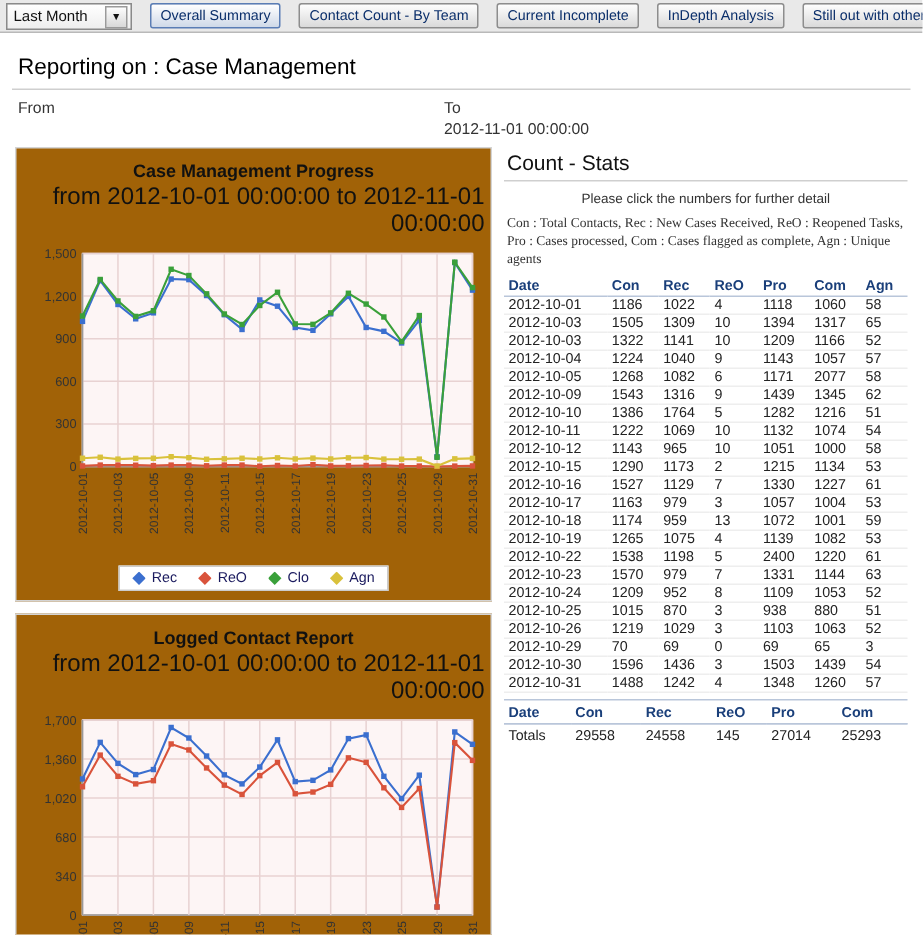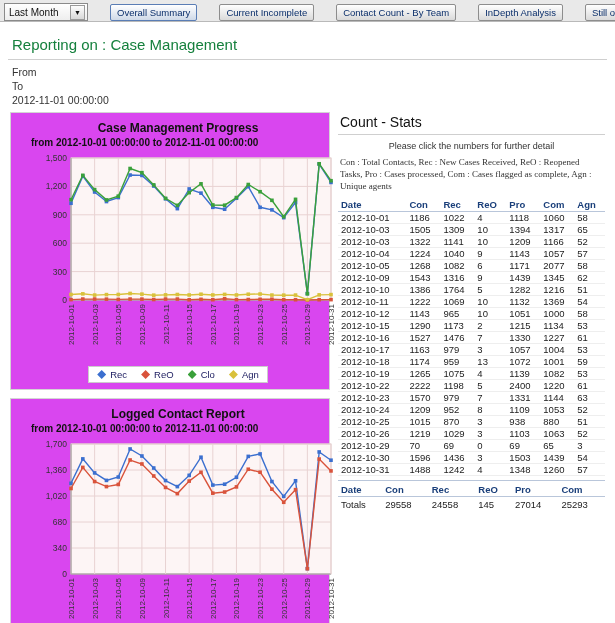--- a/index.html
+++ b/index.html
@@ -8,24 +8,24 @@
     background:#ffffff;
     font-family:"Liberation Sans", sans-serif;
     font-size:11px;
     color:#222;
     overflow:hidden;
   }
   .toolbar{
     height:22px;
     background:#e9e9e9;
     border-bottom:1px solid #b9b9b9;
-    display:flex;align-items:flex-end;
-    padding:12px 4px 0 4px;
+    display:flex;align-items:flex-start;
+    padding:2px 4px 0 4px;
     box-sizing:border-box;
-    gap:22px;
+    gap:12px;
   }
   .select-box{
     height:16px;
     border:1px solid #8a8a8a;
     background:linear-gradient(#ffffff,#eeeeee);
     font-size:10px;
     display:flex;align-items:center;
     padding:0 2px 0 4px;
     color:#111;
     min-width:76px;
@@ -55,61 +55,60 @@
     border-color:#5a7db5;
   }
   .page{
     padding:6px 8px 0 8px;
     box-sizing:border-box;
   }
   h1.report-title{
     font-size:15px;
     font-weight:normal;
     margin:8px 0 6px 4px;
-    color:#15803d;
+    color:#000000;
   }
   .hr{
     border:0;border-top:1px solid #cfcfcf;
     margin:2px 0 6px 0;
   }
   .range{
     display:flex;
     margin:0 0 6px 4px;
     font-size:10.5px;
-    flex-direction:column;
   }
   .range .col{width:284px;}
   .range .lbl{color:#333;margin-bottom:2px;}
   .range .val{color:#333;}
   .content{
     display:flex;
     gap:8px;
     padding:0 2px;
   }
   .left-col{width:320px;}
   .right-col{width:272px;}
 
   .panel{
     border:1px solid #d4d4d4;
-    background:#d946ef;
+    background:#a16207;
     box-sizing:border-box;
-    padding:6px 4px 4px 20px;
+    padding:6px 4px 4px 4px;
     margin-bottom:8px;
   }
   .chart-title{
     text-align:center;
     font-size:12px;
     font-weight:bold;
     color:#111;
     margin:2px 0 0 0;
   }
   .chart-sub{
-    text-align:left;
-    font-size:10px;
-    font-weight:bold;
+    text-align:right;
+    font-size:16px;
+    font-weight:normal;
     color:#111;
     margin:2px 0 4px 0;
   }
   .plot-wrap{position:relative;}
   svg{display:block;}
   .legend{
     display:flex;justify-content:center;gap:14px;
     border:1px solid #cccccc;
     margin:4px auto 2px auto;
     padding:2px 8px;
@@ -157,22 +156,22 @@
 </style>
 </head>
 <body>
 
 <div class="toolbar">
   <div class="select-box">
     <span>Last Month</span>
     <span class="arrow">▼</span>
   </div>
   <div class="tab active">Overall Summary</div>
+  <div class="tab">Contact Count - By Team</div>
   <div class="tab">Current Incomplete</div>
-  <div class="tab">Contact Count - By Team</div>
   <div class="tab">InDepth Analysis</div>
   <div class="tab">Still out with other campaign - 2 mins to gen</div>
 </div>
 
 <div class="page">
   <h1 class="report-title">Reporting on : Case Management</h1>
   <hr class="hr">
   <div class="range">
     <div class="col">
       <div class="lbl">From</div>
@@ -527,21 +526,21 @@
               <td class="num">1282</td>
               <td class="num">1216</td>
               <td class="num">51</td>
             </tr>
             <tr>
               <td>2012-10-11</td>
               <td class="num">1222</td>
               <td class="num">1069</td>
               <td class="num">10</td>
               <td class="num">1132</td>
-              <td class="num">1369</td>
+              <td class="num">1074</td>
               <td class="num">54</td>
             </tr>
             <tr>
               <td>2012-10-12</td>
               <td class="num">1143</td>
               <td class="num">965</td>
               <td class="num">10</td>
               <td class="num">1051</td>
               <td class="num">1000</td>
               <td class="num">58</td>
@@ -551,21 +550,21 @@
               <td class="num">1290</td>
               <td class="num">1173</td>
               <td class="num">2</td>
               <td class="num">1215</td>
               <td class="num">1134</td>
               <td class="num">53</td>
             </tr>
             <tr>
               <td>2012-10-16</td>
               <td class="num">1527</td>
-              <td class="num">1476</td>
+              <td class="num">1129</td>
               <td class="num">7</td>
               <td class="num">1330</td>
               <td class="num">1227</td>
               <td class="num">61</td>
             </tr>
             <tr>
               <td>2012-10-17</td>
               <td class="num">1163</td>
               <td class="num">979</td>
               <td class="num">3</td>
@@ -586,21 +585,21 @@
               <td>2012-10-19</td>
               <td class="num">1265</td>
               <td class="num">1075</td>
               <td class="num">4</td>
               <td class="num">1139</td>
               <td class="num">1082</td>
               <td class="num">53</td>
             </tr>
             <tr>
               <td>2012-10-22</td>
-              <td class="num">2222</td>
+              <td class="num">1538</td>
               <td class="num">1198</td>
               <td class="num">5</td>
               <td class="num">2400</td>
               <td class="num">1220</td>
               <td class="num">61</td>
             </tr>
             <tr>
               <td>2012-10-23</td>
               <td class="num">1570</td>
               <td class="num">979</td>

